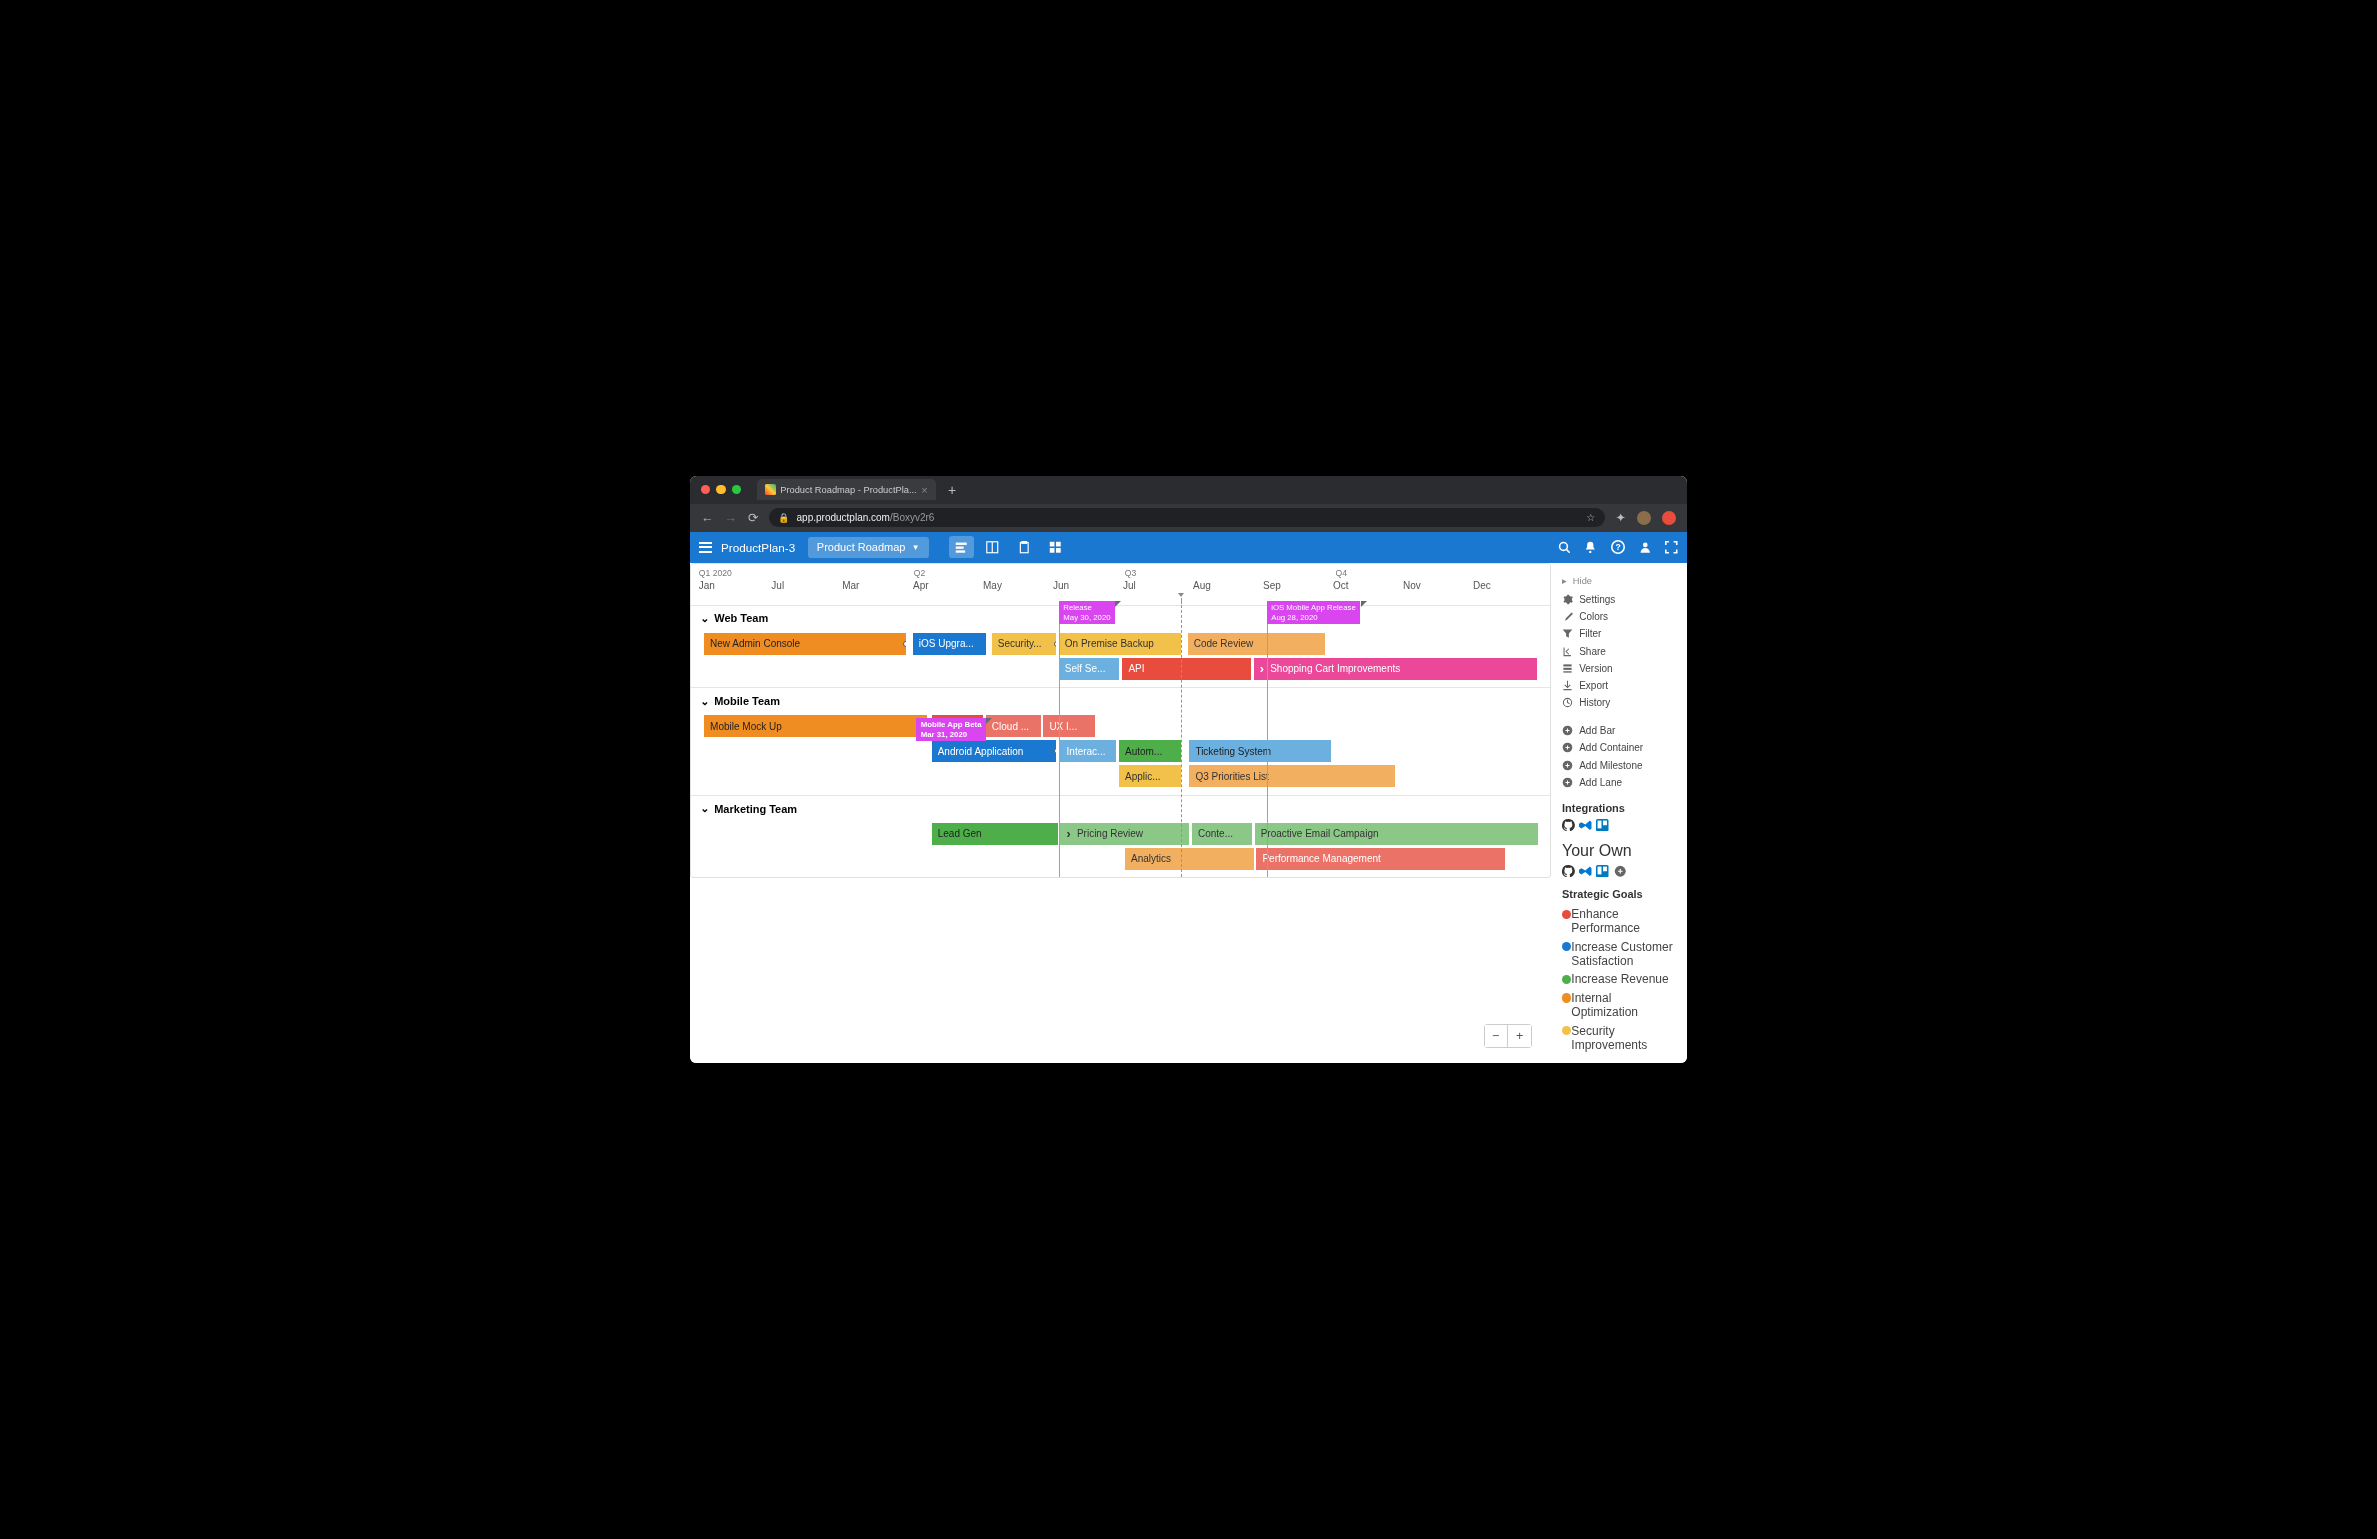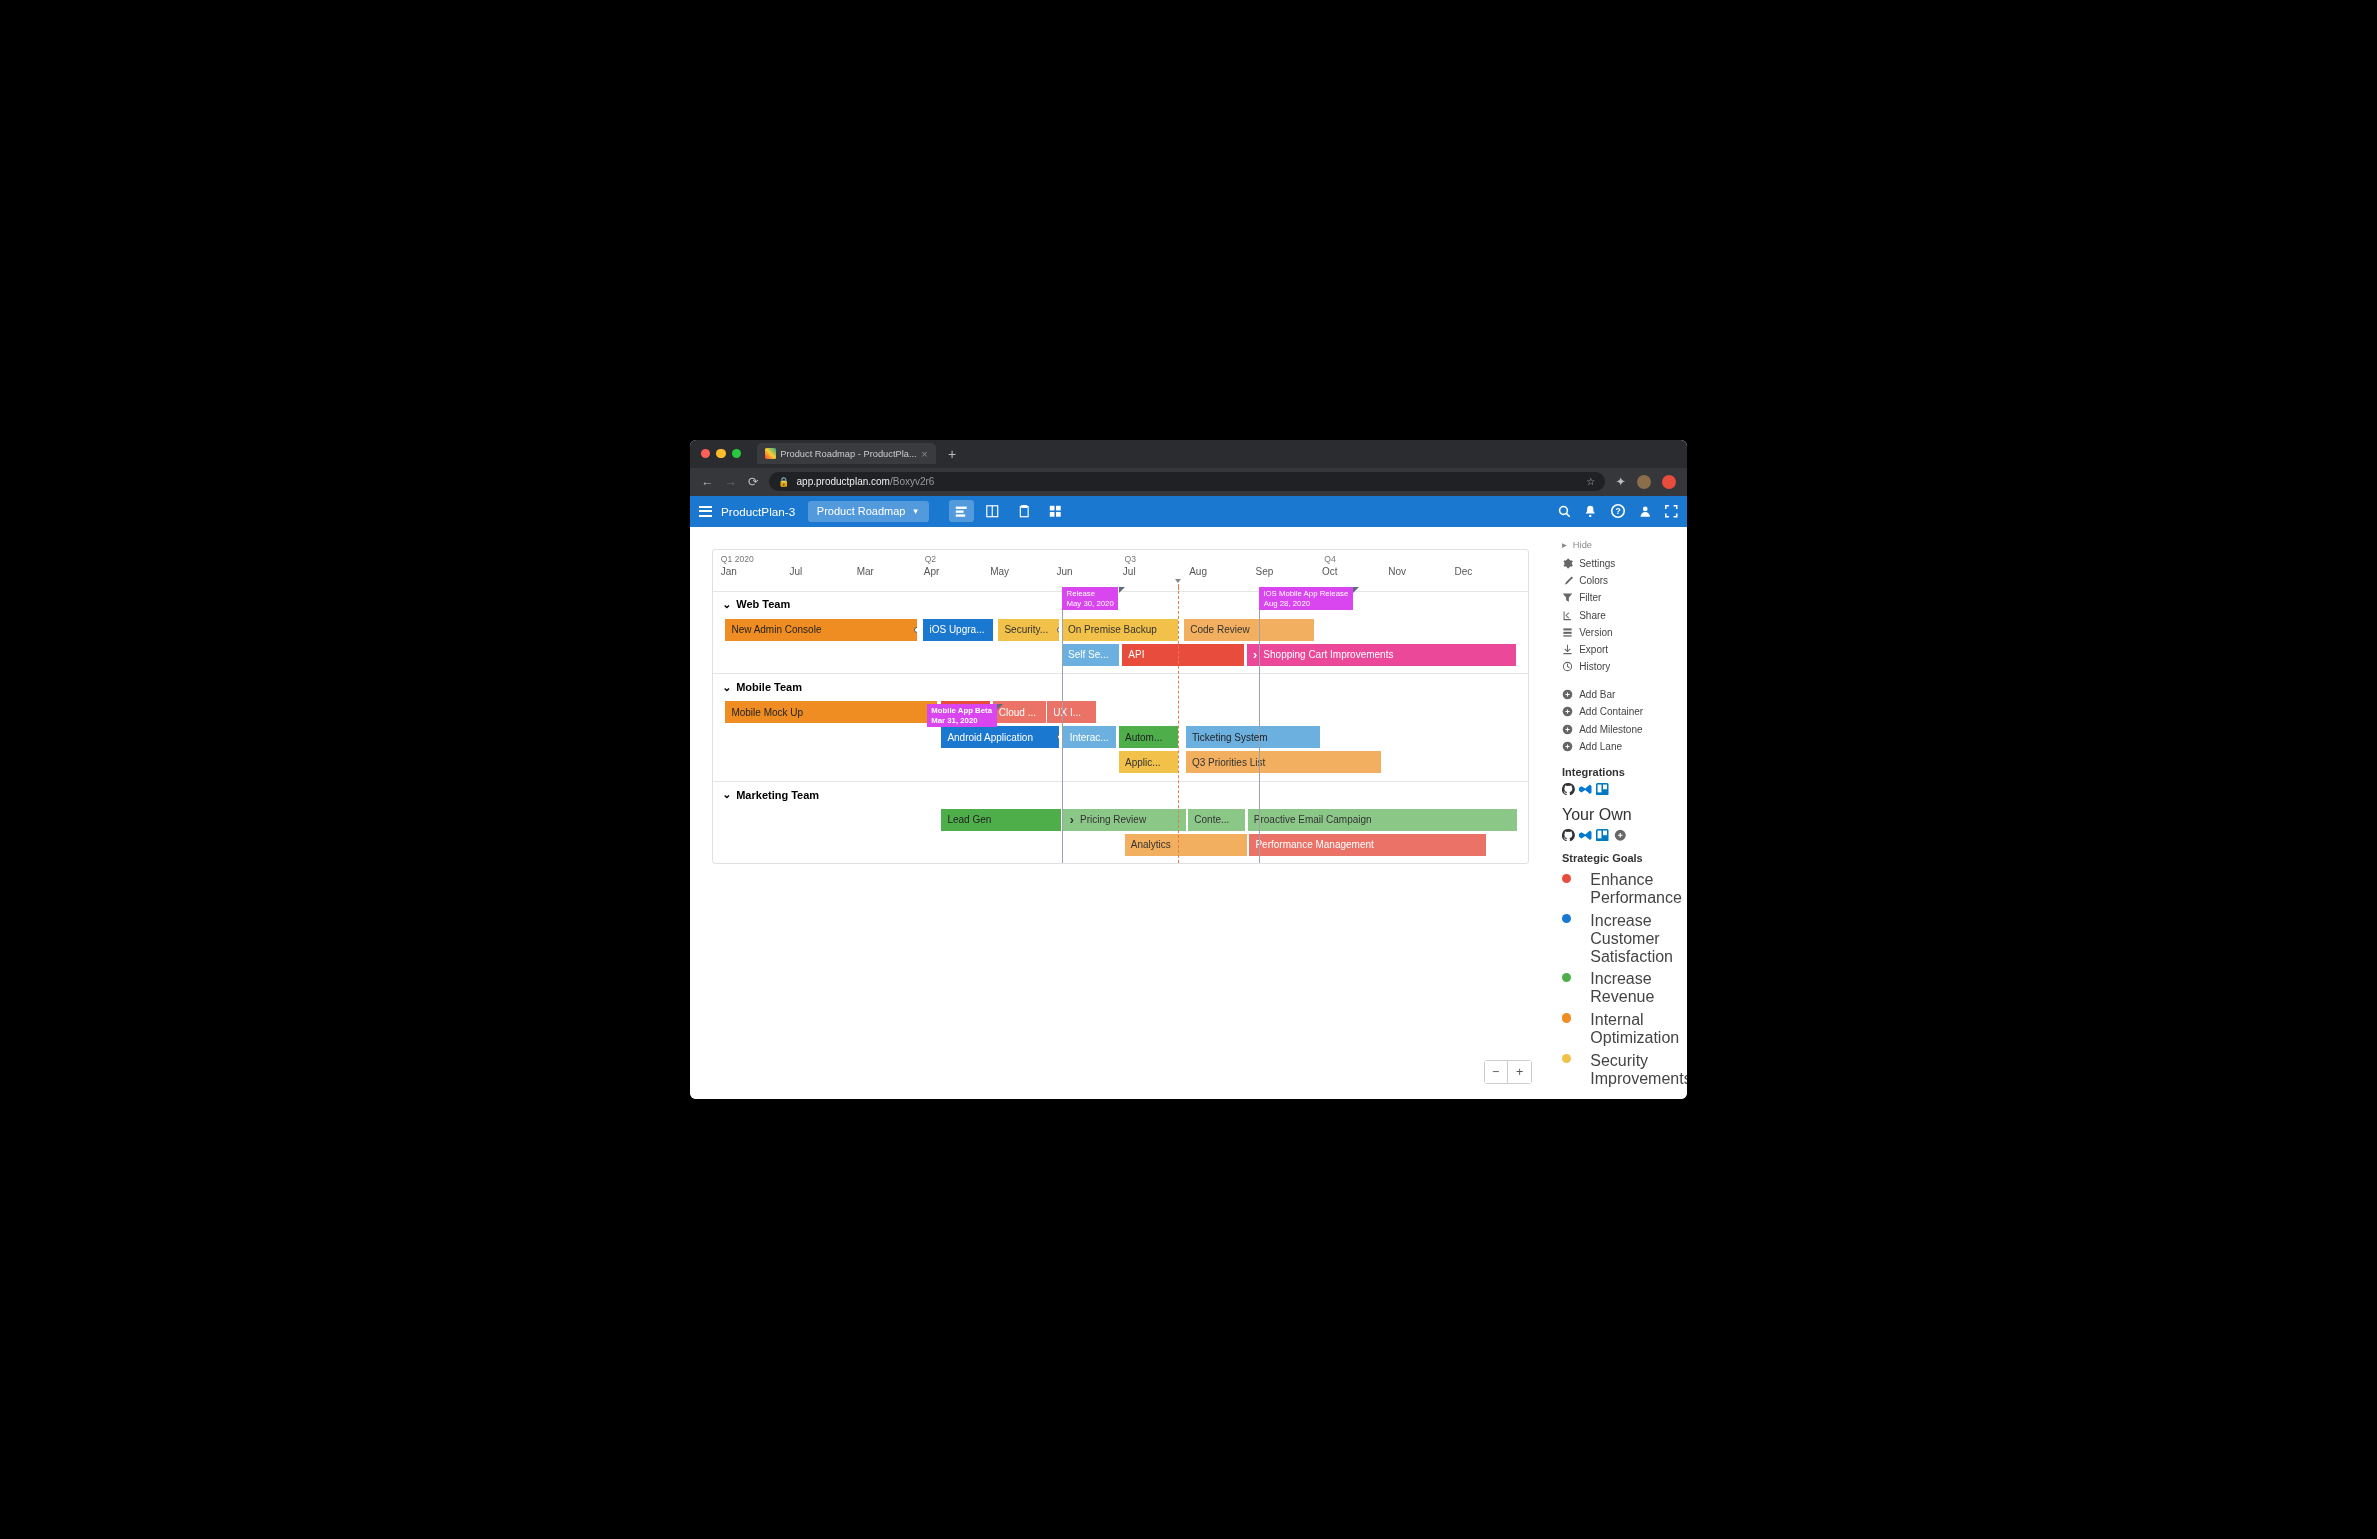--- a/index.html
+++ b/index.html
@@ -26,29 +26,29 @@
 .burger span { width: 12.5px; height: 2.3px; background: #fff; }
 .app-title { font-size: 11.7px; font-weight: 400; margin-right: 6.2px; }
 .pill { background: rgba(255,255,255,.25); border-radius: 3.1px; padding: 4.7px 9.3px; font-size: 11px; display: flex; align-items: center; gap: 6.2px; cursor: pointer; }
 .pill .caret { font-size: 7.8px; }
 .view-btn { width: 25px; height: 22px; display: flex; align-items: center; justify-content: center; border-radius: 3.1px; cursor: pointer; color: #fff; }
 .view-btn.active { background: rgba(255,255,255,.25); }
 .topbar-right { margin-left: auto; display: flex; gap: 14px; align-items: center; }
 .topbar-right svg { cursor: pointer; }
 
 .body { display: flex; background: #fff; }
-.main { flex: 1; padding: 22px; }
+.main { flex: 1; padding: 0; }
 .sidebar { width: 136px; padding: 9.3px 11px; font-size: 10px; color: #444; }
 .side-row { display: flex; align-items: center; gap: 6.2px; padding: 3.1px 0; cursor: pointer; }
 .side-row svg, .side-icon { width: 11px; height: 11px; color: #666; flex-shrink: 0; }
 .side-hide { color: #888; font-size: 9.3px; padding-bottom: 4.7px; }
 .side-heading { font-weight: 600; font-size: 11px; margin-top: 11px; margin-bottom: 4.7px; color: #333; }
 .integ-row { display: flex; gap: 4.7px; margin-top: 3.1px; }
 .integ-i { width: 12.5px; height: 12.5px; }
-.goal-row { display: flex; align-items: flex-start; gap: 19px; padding: 2.3px 0; font-size: 16px; }
+.goal-row { display: flex; align-items: flex-start; gap: 0; padding: 2.3px 0; font-size: 12px; }
 .goal-dot { width: 9.3px; height: 9.3px; border-radius: 50%; margin-top: 2.3px; flex-shrink: 0; }
 
 .timeline-wrap { border: 0.8px solid #e0e0e0; border-radius: 3.1px; }
 .quarters { display: flex; font-size: 8.6px; color: #777; padding: 4.7px 7.8px 0; }
 .q { position: relative; }
 .months { display: flex; font-size: 10px; color: #555; padding: 1.6px 7.8px 6.2px; }
 .month { text-align: left; }
 
 .milestone { position: absolute; top: 0; font-size: 7.8px; color: #fff; background: #d946ef; padding: 2.3px 4.7px; line-height: 1.2; z-index: 5; white-space: nowrap; margin-top: 28px; }
 .milestone::after { content: ''; position: absolute; right: -6.2px; top: 0; border-top: 6.2px solid #5f6b78; border-right: 6.2px solid transparent; }

